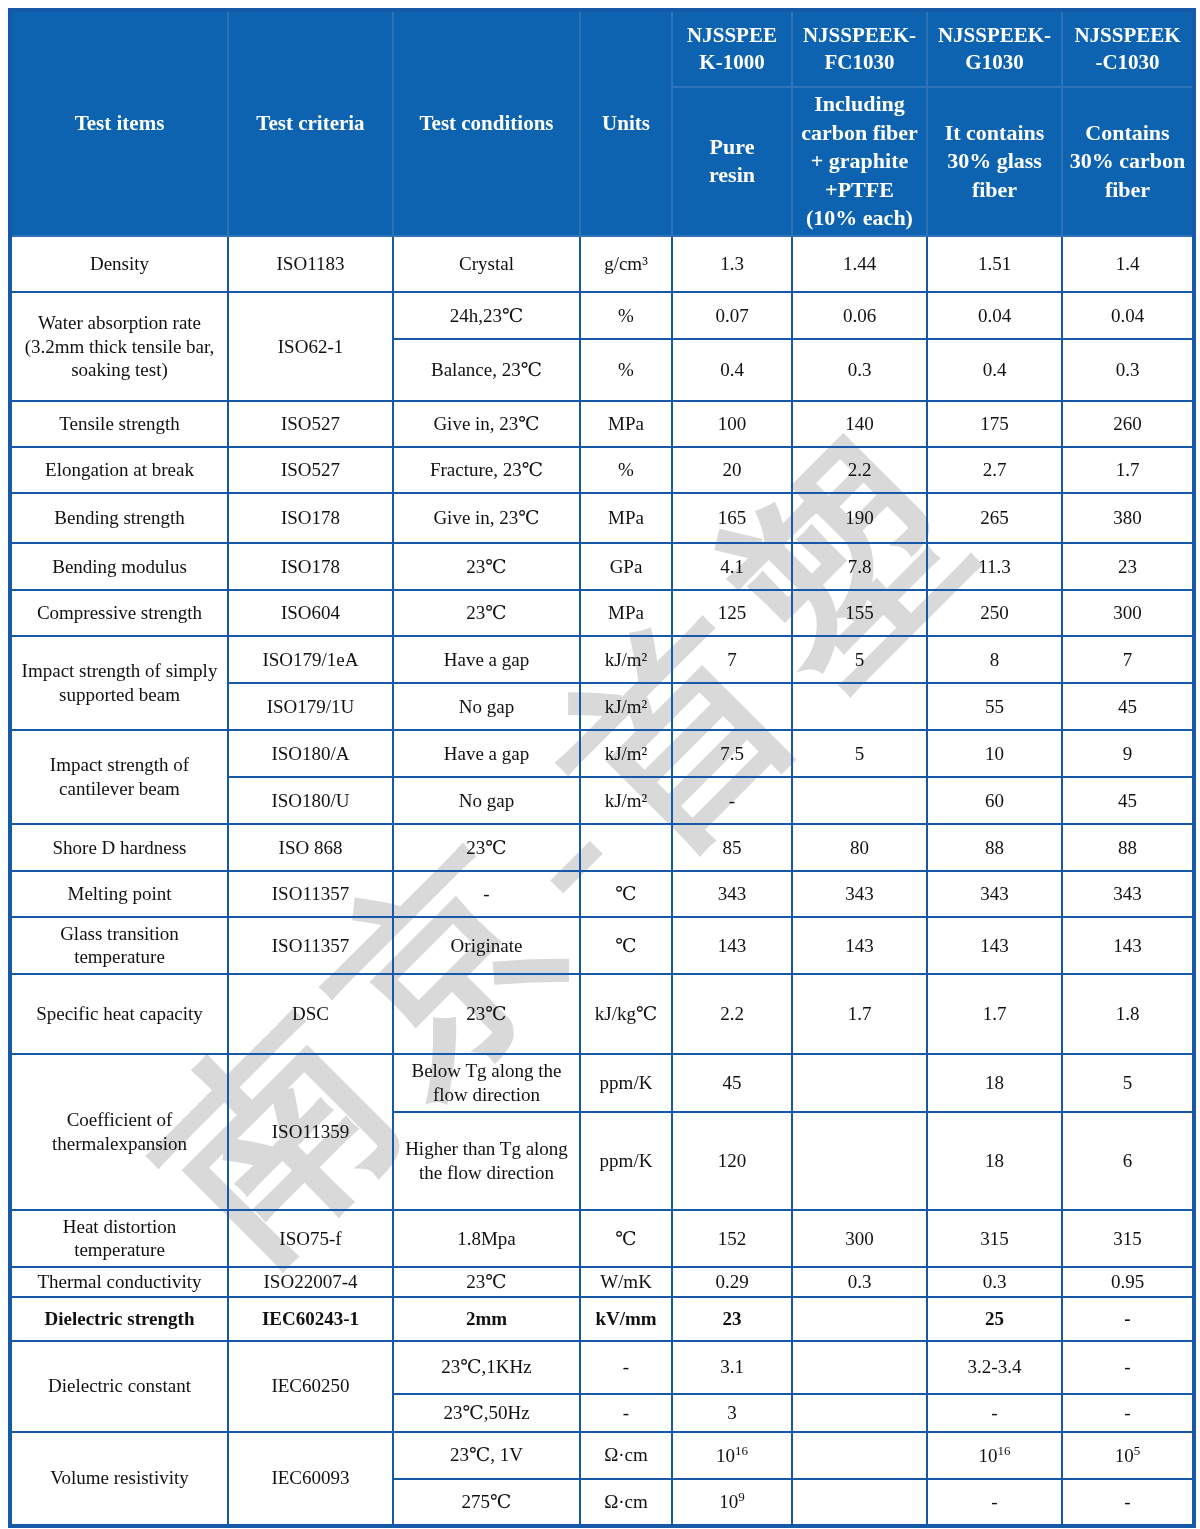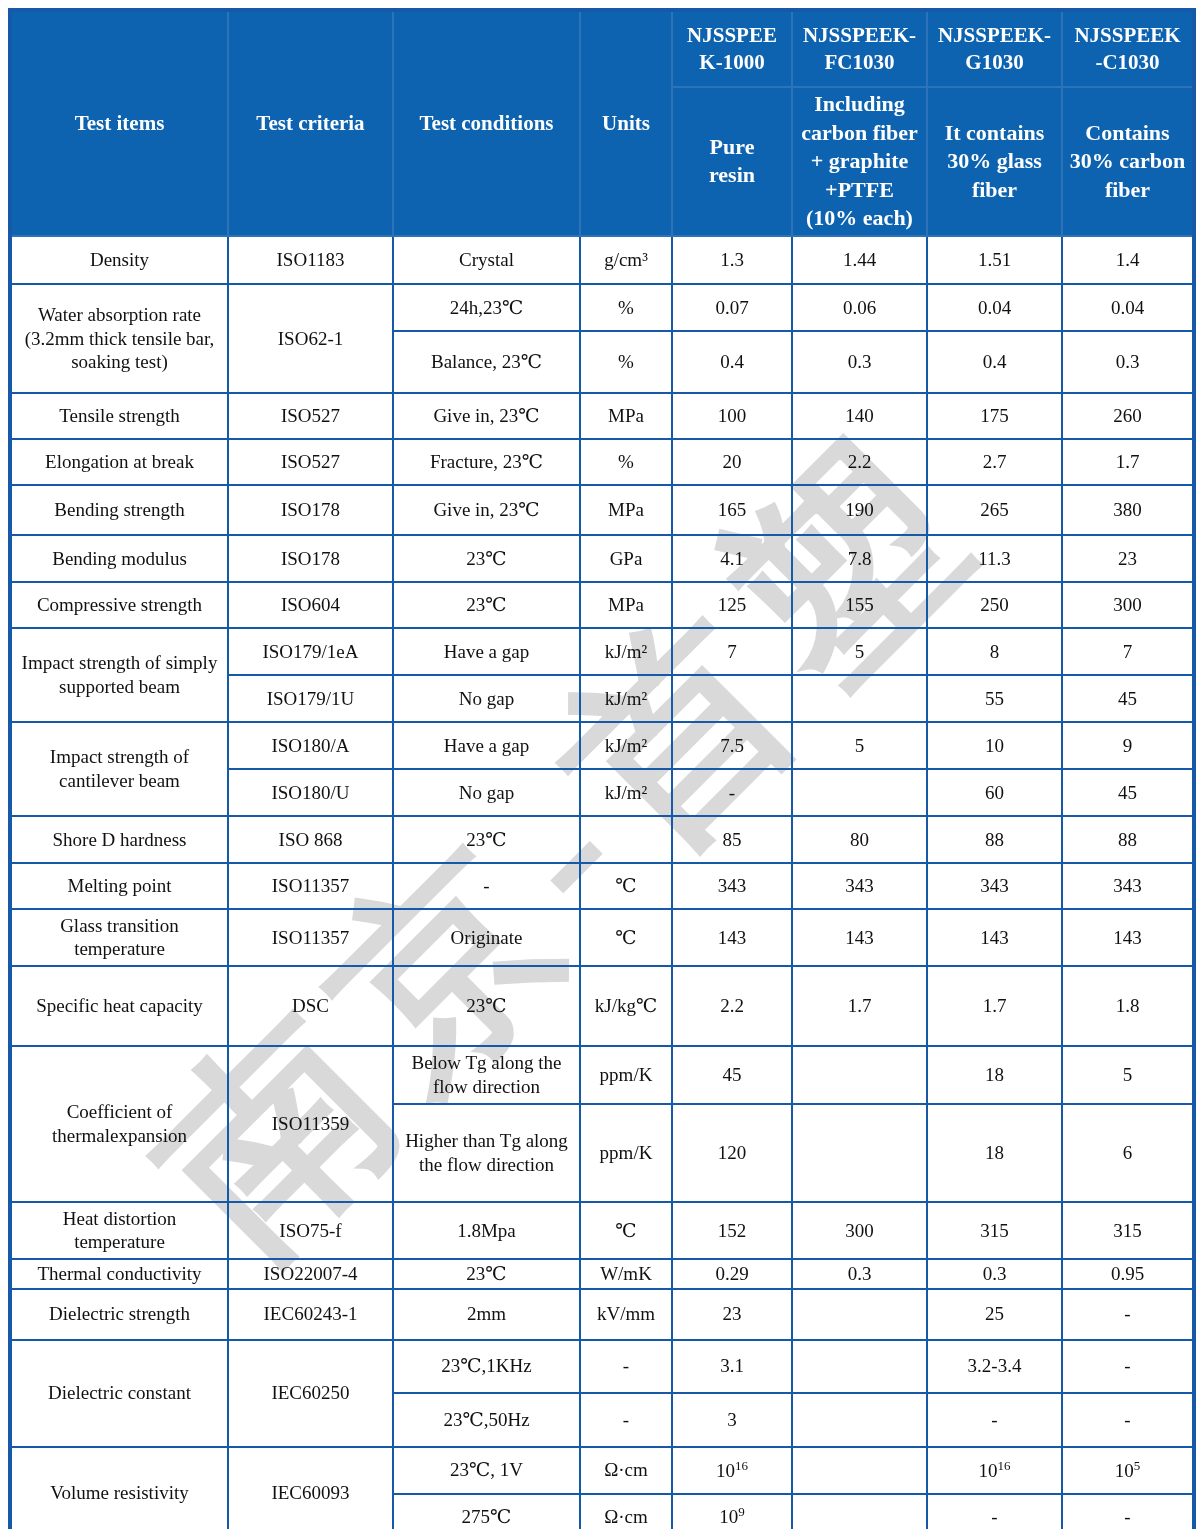--- a/index.html
+++ b/index.html
@@ -89,21 +89,21 @@
     </tr>
     <tr class="hr2">
       <th class="pdesc">Pure
 resin</th>
       <th class="pdesc">Including carbon fiber + graphite +PTFE (10% each)</th>
       <th class="pdesc">It contains 30% glass fiber</th>
       <th class="pdesc">Contains 30% carbon fiber</th>
     </tr>
   </thead>
   <tbody>
-      <tr style="height: 48px;">
+      <tr style="height: 56px;">
         <td>Density</td>
         <td>ISO1183</td>
         <td>Crystal</td>
         <td>g/cm³</td>
         <td>1.3</td>
         <td>1.44</td>
         <td>1.51</td>
         <td>1.4</td>
       </tr>
       <tr style="height: 47px;">
@@ -283,41 +283,41 @@
       <tr style="height: 29px;">
         <td>Thermal conductivity</td>
         <td>ISO22007-4</td>
         <td>23℃</td>
         <td>W/mK</td>
         <td>0.29</td>
         <td>0.3</td>
         <td>0.3</td>
         <td>0.95</td>
       </tr>
-      <tr style="height: 51px;">
+      <tr style="height: 44px; font-weight: bold;">
         <td>Dielectric strength</td>
         <td>IEC60243-1</td>
         <td>2mm</td>
         <td>kV/mm</td>
         <td>23</td>
         <td></td>
         <td>25</td>
         <td>-</td>
       </tr>
       <tr style="height: 53px;">
         <td rowspan="2">Dielectric constant</td>
         <td rowspan="2">IEC60250</td>
         <td>23℃,1KHz</td>
         <td>-</td>
         <td>3.1</td>
         <td></td>
         <td>3.2-3.4</td>
         <td>-</td>
       </tr>
-      <tr style="height: 54px; margin-top: 10px;">
+      <tr style="height: 38px; margin-top: 10px;">
         <td>23℃,50Hz</td>
         <td>-</td>
         <td>3</td>
         <td></td>
         <td>-</td>
         <td>-</td>
       </tr>
       <tr style="height: 47px;">
         <td rowspan="2">Volume resistivity</td>
         <td rowspan="2">IEC60093</td>

